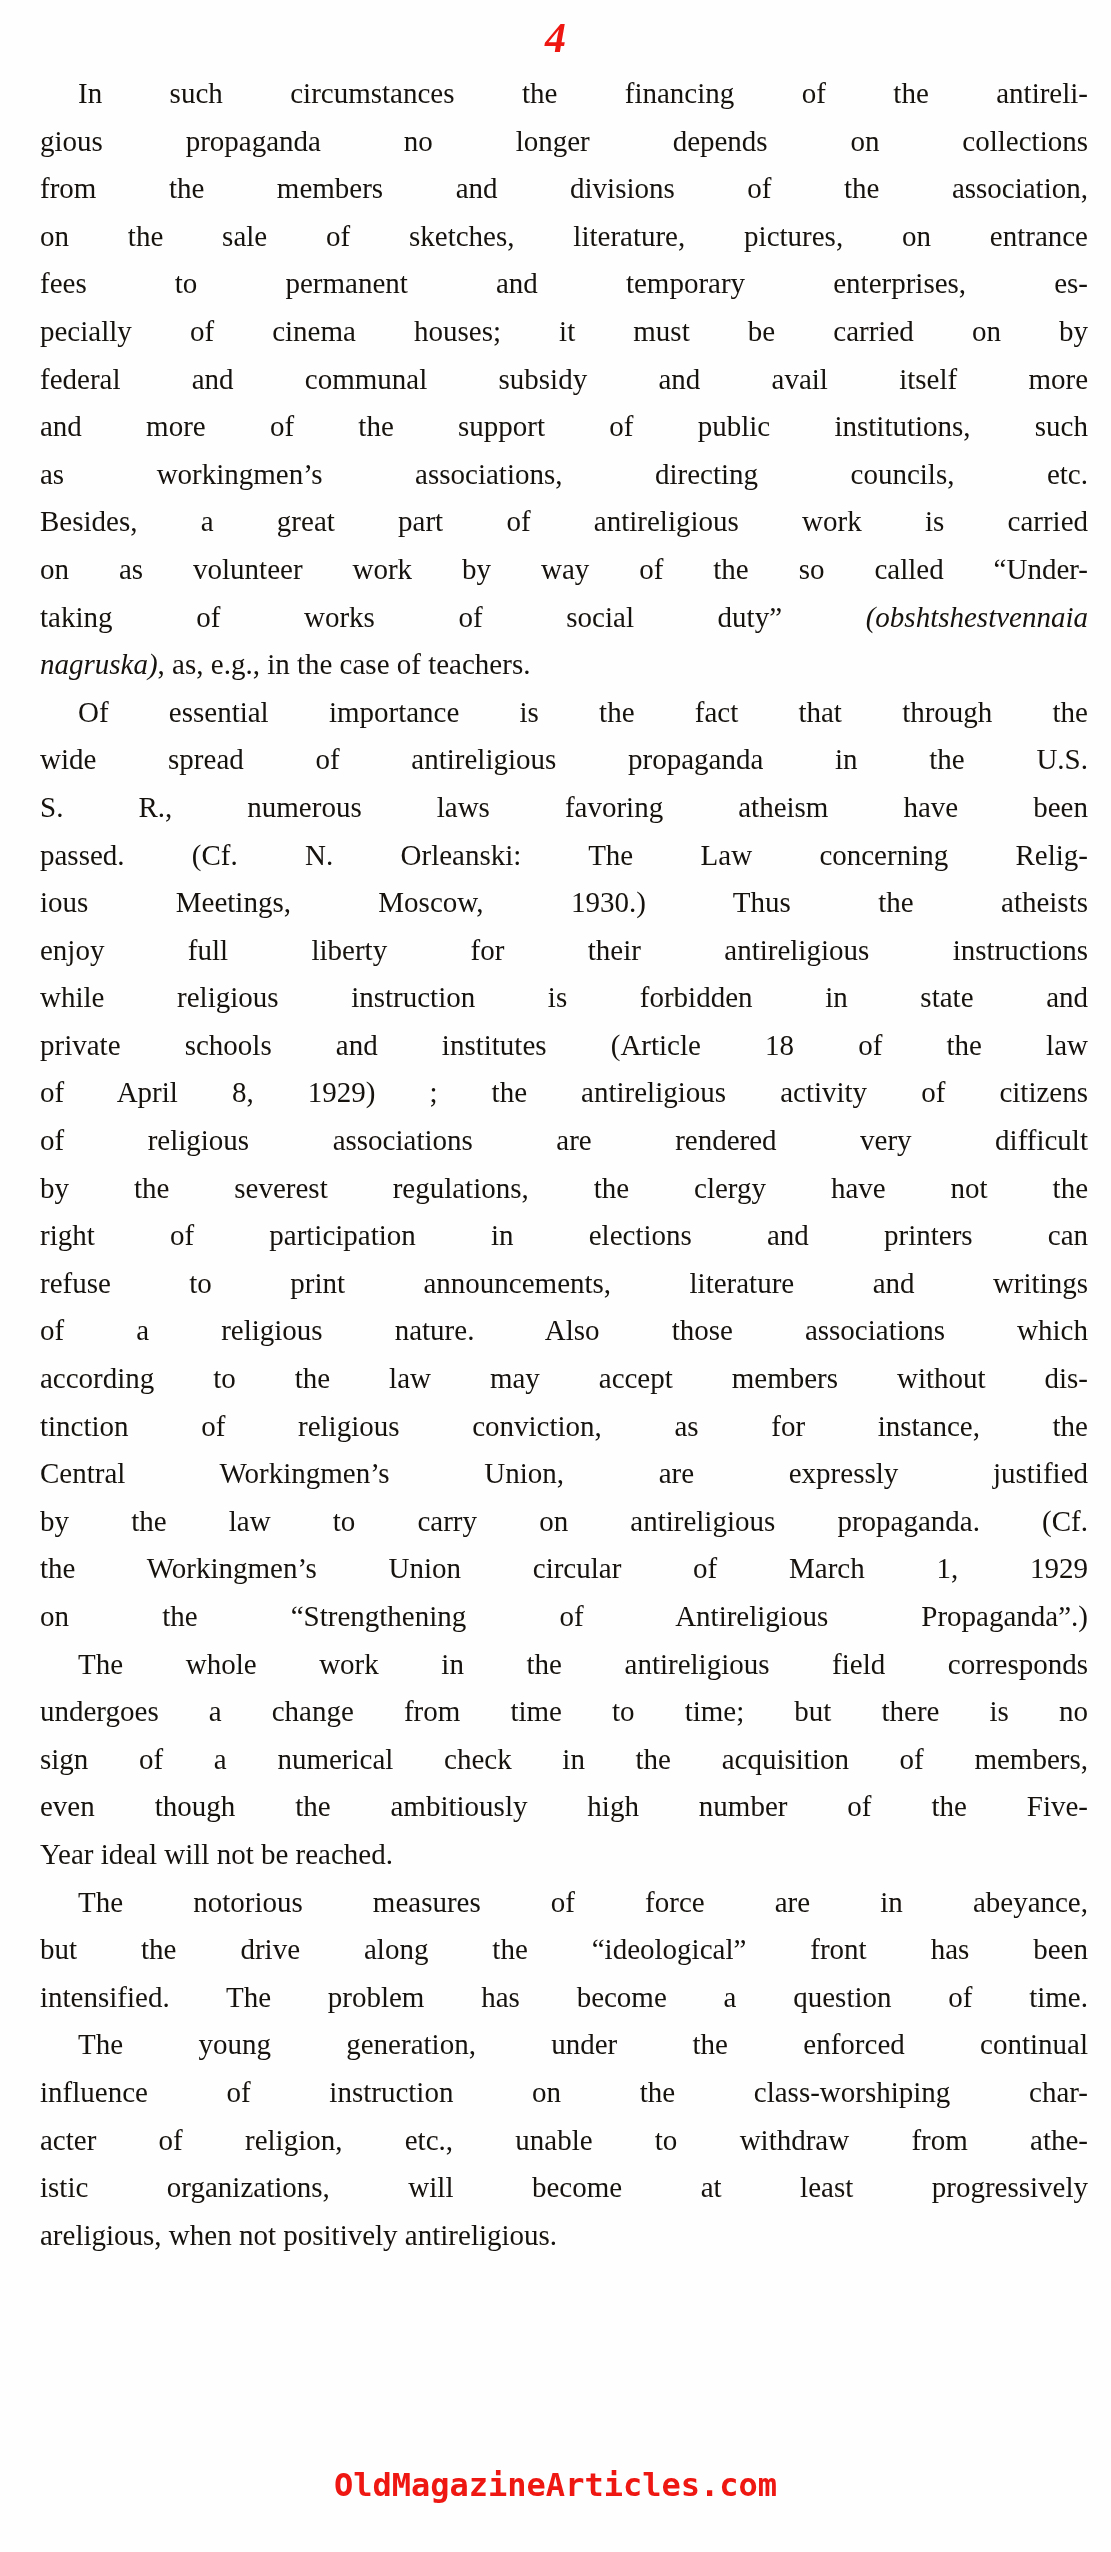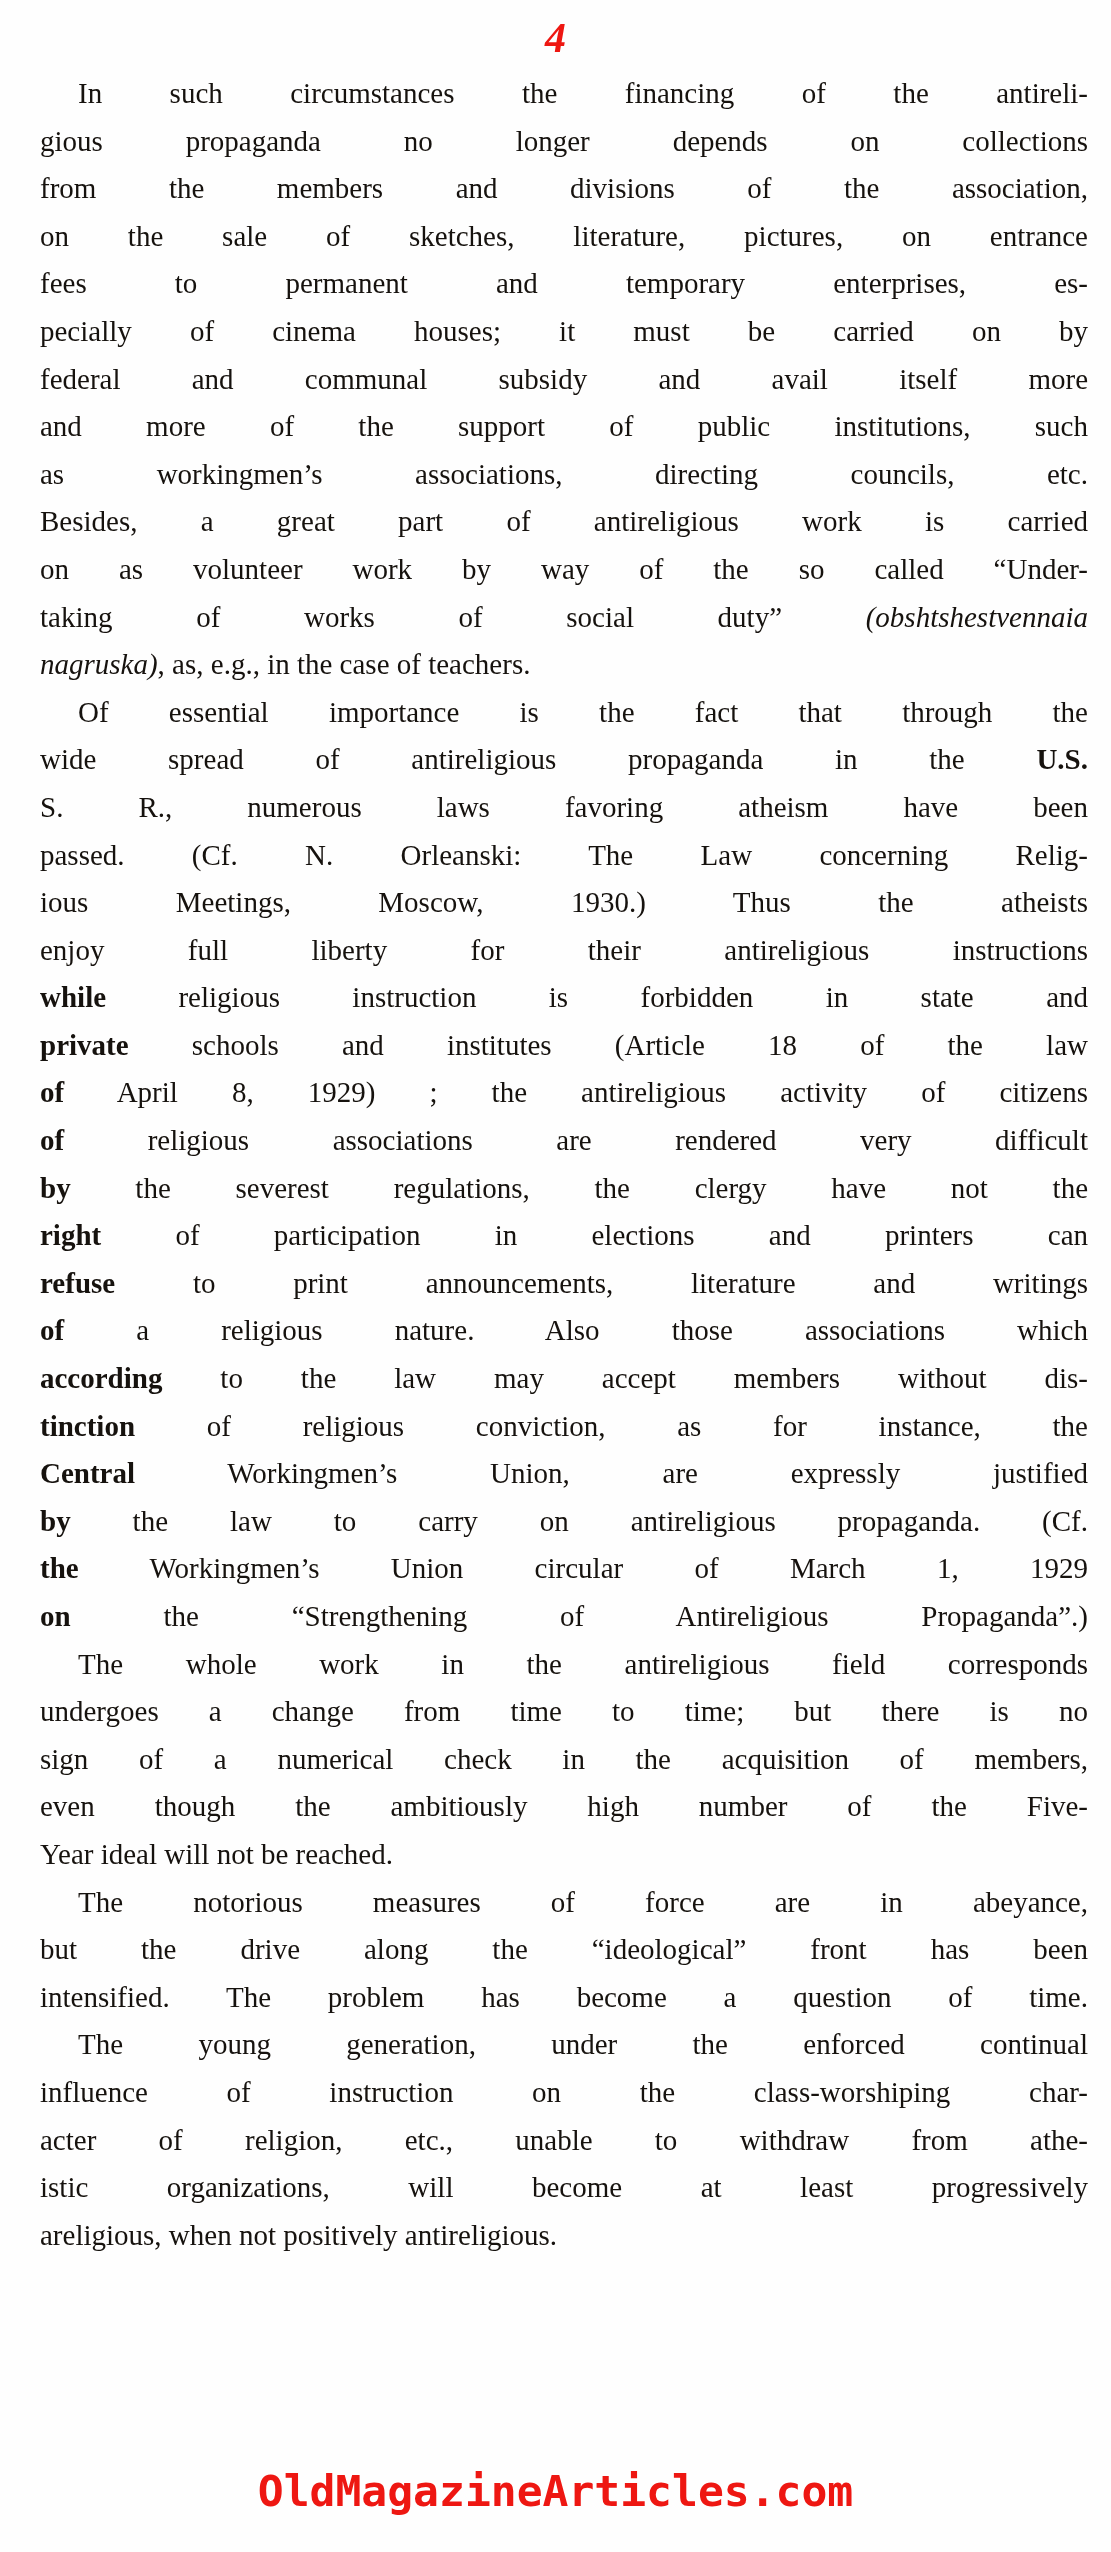--- a/index.html
+++ b/index.html
@@ -40,31 +40,31 @@
     font-size: 29px;
     text-align: justify;
     text-align-last: justify;
     white-space: nowrap; 
     white-space: normal;
     overflow: visible;
   }
   .line.indent { text-indent: 38px; }
   .line.end { text-align-last: left; }
   .it { font-style: italic; }
-  .bd { font-weight: bold; }
+  .bd { font-weight: normal; }
   .rg { font-weight: normal; }
   .footer {
     position: absolute;
     top: 2466px;
     left: 0;
     width: 100%;
     text-align: center;
     font-family: "DejaVu Sans Mono", "Liberation Mono", monospace;
     font-weight: bold;
-    font-size: 43px;
+    font-size: 32px;
     letter-spacing: 0px;
     color: var(--accent, #ee1712);
   }
 </style>
 </head>
 <body>
 
 <div class="page">
   <div class="pageno">4</div>
 

